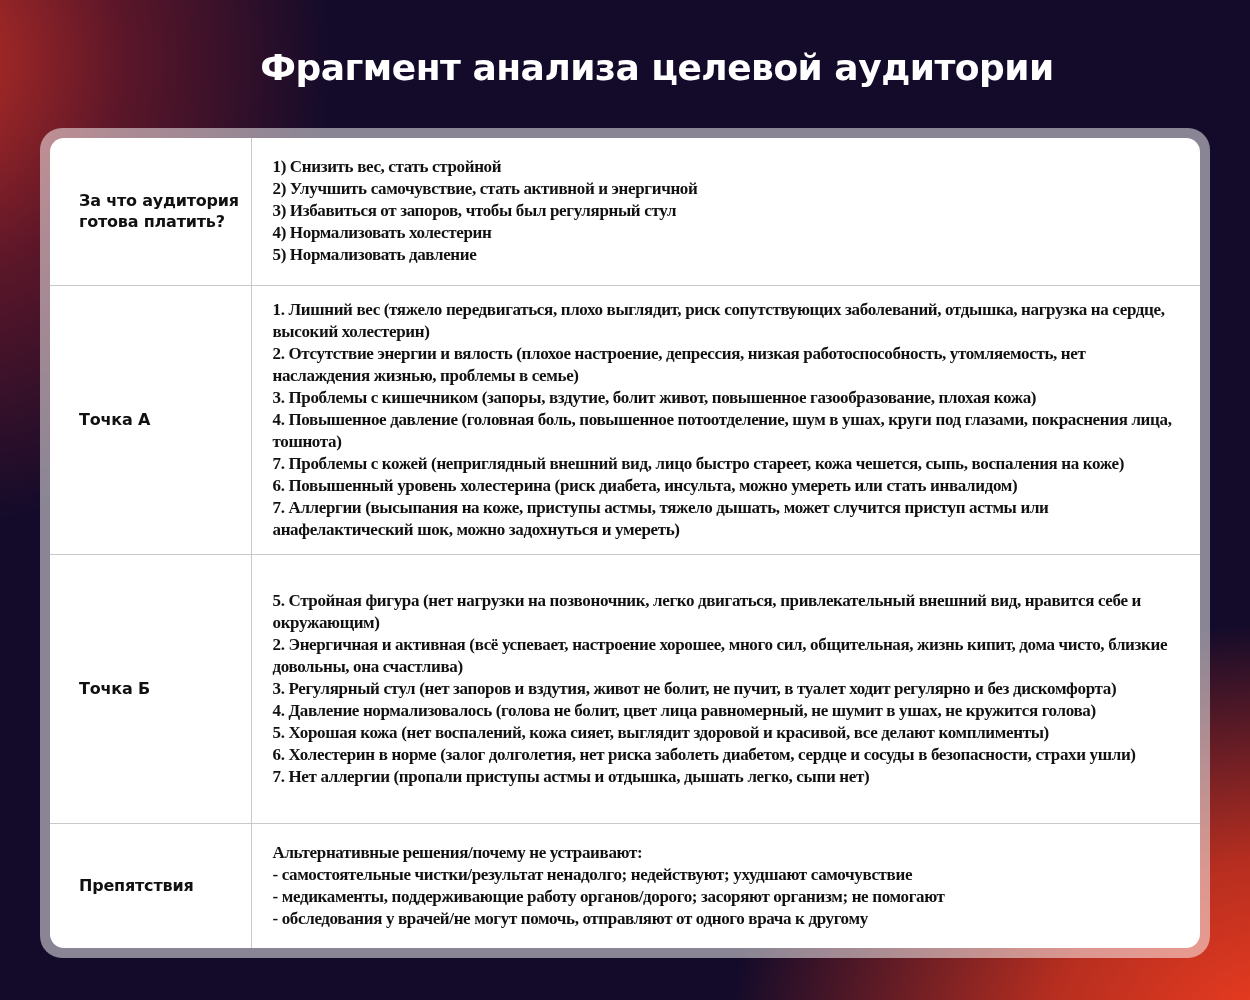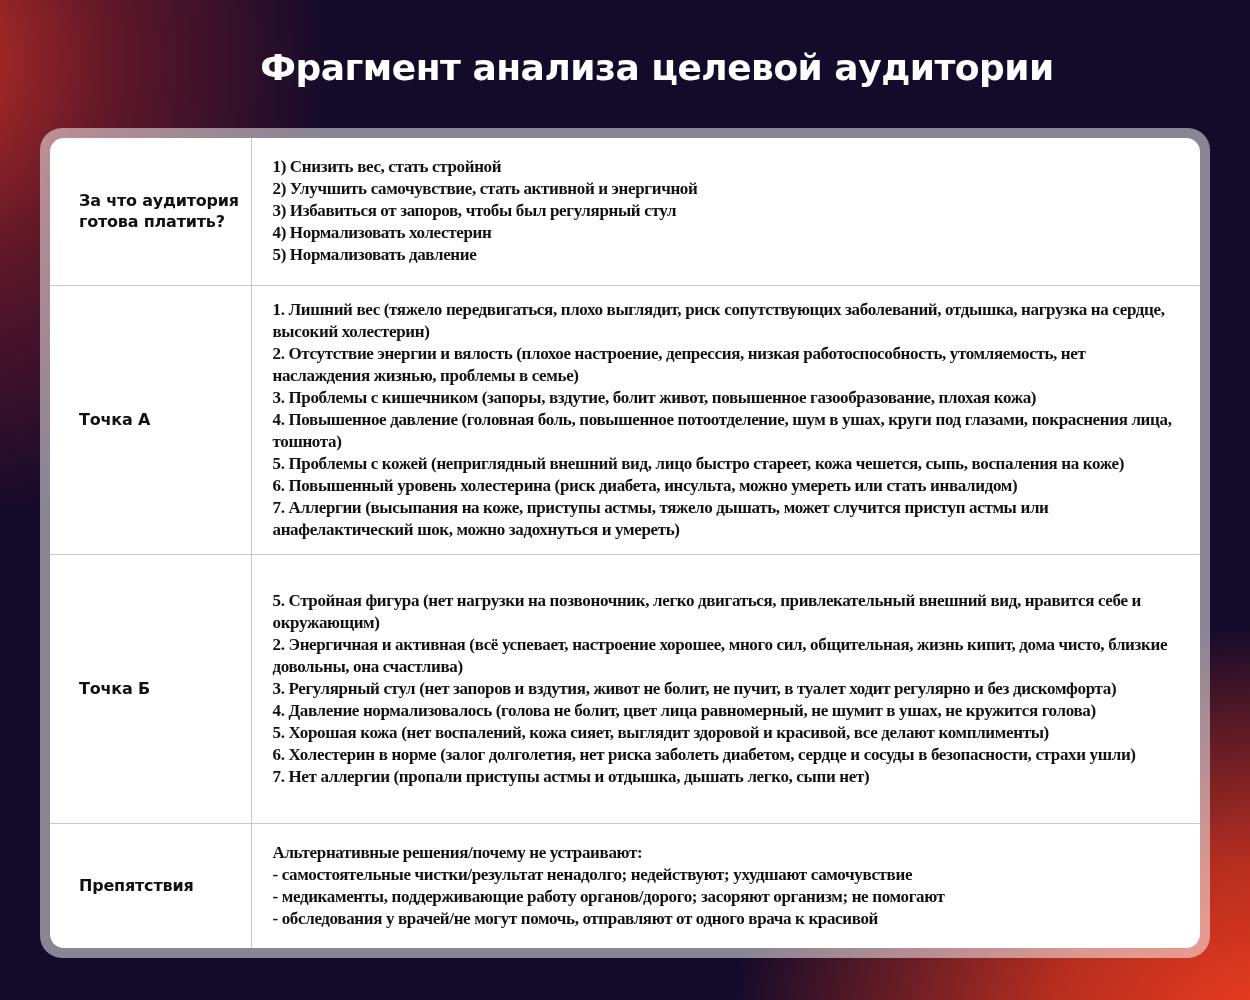--- a/index.html
+++ b/index.html
@@ -61,21 +61,21 @@
           <span class="line">5) Нормализовать давление</span>
         </td>
       </tr>
       <tr class="r2">
         <td class="label">Точка А</td>
         <td class="content">
           <span class="line">1. Лишний вес (тяжело передвигаться, плохо выглядит, риск сопутствующих заболеваний, отдышка, нагрузка на сердце, высокий холестерин)</span>
           <span class="line">2. Отсутствие энергии и вялость (плохое настроение, депрессия, низкая работоспособность, утомляемость, нет наслаждения жизнью, проблемы в семье)</span>
           <span class="line">3. Проблемы с кишечником (запоры, вздутие, болит живот, повышенное газообразование, плохая кожа)</span>
           <span class="line">4. Повышенное давление (головная боль, повышенное потоотделение, шум в ушах, круги под глазами, покраснения лица, тошнота)</span>
-          <span class="line">5. Проблемы с кожей (неприглядный внешний вид, лицо быстро стареет, кожа чешется, сыпь, воспаления на коже)</span>
+          <span class="line">7. Проблемы с кожей (неприглядный внешний вид, лицо быстро стареет, кожа чешется, сыпь, воспаления на коже)</span>
           <span class="line">6. Повышенный уровень холестерина (риск диабета, инсульта, можно умереть или стать инвалидом)</span>
           <span class="line">7. Аллергии (высыпания на коже, приступы астмы, тяжело дышать, может случится приступ астмы или анафелактический шок, можно задохнуться и умереть)</span>
         </td>
       </tr>
       <tr class="r3">
         <td class="label">Точка Б</td>
         <td class="content">
           <span class="line">5. Стройная фигура (нет нагрузки на позвоночник, легко двигаться, привлекательный внешний вид, нравится себе и окружающим)</span>
           <span class="line">2. Энергичная и активная (всё успевает, настроение хорошее, много сил, общительная, жизнь кипит, дома чисто, близкие довольны, она счастлива)</span>
           <span class="line">3. Регулярный стул (нет запоров и вздутия, живот не болит, не пучит, в туалет ходит регулярно и без дискомфорта)</span>
@@ -84,19 +84,19 @@
           <span class="line">6. Холестерин в норме (залог долголетия, нет риска заболеть диабетом, сердце и сосуды в безопасности, страхи ушли)</span>
           <span class="line">7. Нет аллергии (пропали приступы астмы и отдышка, дышать легко, сыпи нет)</span>
         </td>
       </tr>
       <tr class="r4">
         <td class="label">Препятствия</td>
         <td class="content">
           <span class="line">Альтернативные решения/почему не устраивают:</span>
           <span class="line">- самостоятельные чистки/результат ненадолго; недействуют; ухудшают самочувствие</span>
           <span class="line">- медикаменты, поддерживающие работу органов/дорого; засоряют организм; не помогают</span>
-          <span class="line">- обследования у врачей/не могут помочь, отправляют от одного врача к красивой</span>
+          <span class="line">- обследования у врачей/не могут помочь, отправляют от одного врача к другому</span>
         </td>
       </tr>
     </tbody>
       </table>
   </div>
 </div>
 
 </body></html>

